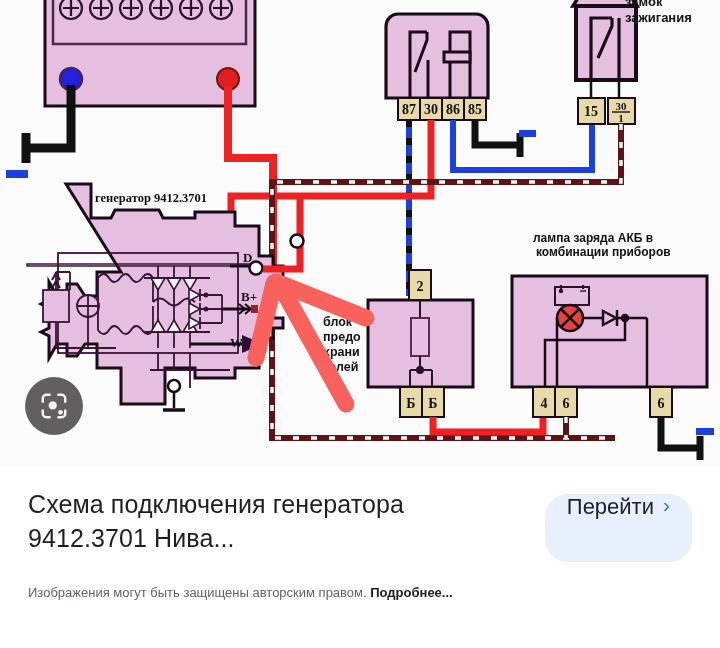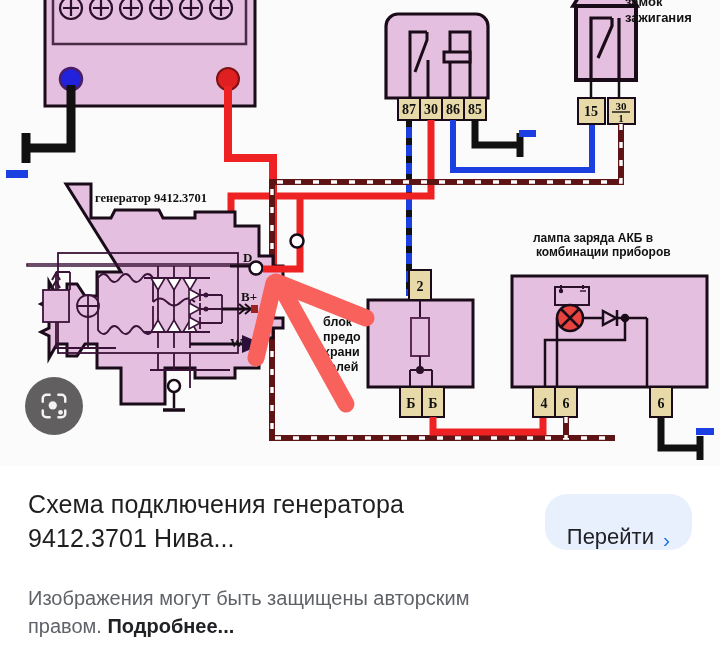--- a/index.html
+++ b/index.html
@@ -13,25 +13,25 @@
   
   #lens-btn{position:absolute;left:25px;top:377px;width:58px;height:58px;border-radius:50%;
     background:rgba(60,56,58,.80);display:flex;align-items:center;justify-content:center;}
 
   
   #info-panel{position:absolute;left:0;top:466px;width:720px;height:182px;background:#fff;}
   #title-row{position:absolute;left:28px;top:22px;width:664px;display:flex;align-items:flex-start;
     justify-content:space-between;}
   #page-title{font-size:25px;line-height:1.34;color:#1f1f1f;font-weight:400;max-width:430px;
     letter-spacing:.1px;}
-  #go-button{flex:none;margin-top:6px;background:#e8f0fe;border-radius:22px;padding:0 22px;height:56px;
-    display:flex;align-items:flex-end;gap:9px;cursor:pointer;border:none;}
+  #go-button{flex:none;margin-top:6px;background:#e8f0fe;border-radius:22px;padding:0 22px;height:68px;
+    display:flex;align-items:flex-start;gap:9px;cursor:pointer;border:none;}
   #go-button .lbl{font-size:22px;color:#202124;}
   #go-button .chev{color:#1a73e8;font-size:21px;line-height:1;display:block;}
-  #copyright{position:absolute;left:28px;top:118px;width:520px;font-size:20px;line-height:1.42;
+  #copyright{position:absolute;left:28px;top:118px;width:520px;font-size:13px;line-height:1.42;
     color:#5f6368;}
   #copyright .more{color:#202124;font-weight:bold;}
 </style>
 </head>
 <body>
 
 <div id="root">
 
   <div id="diagram-area">
     <svg id="svg-diagram" width="720" height="466" viewBox="0 0 720 466">

